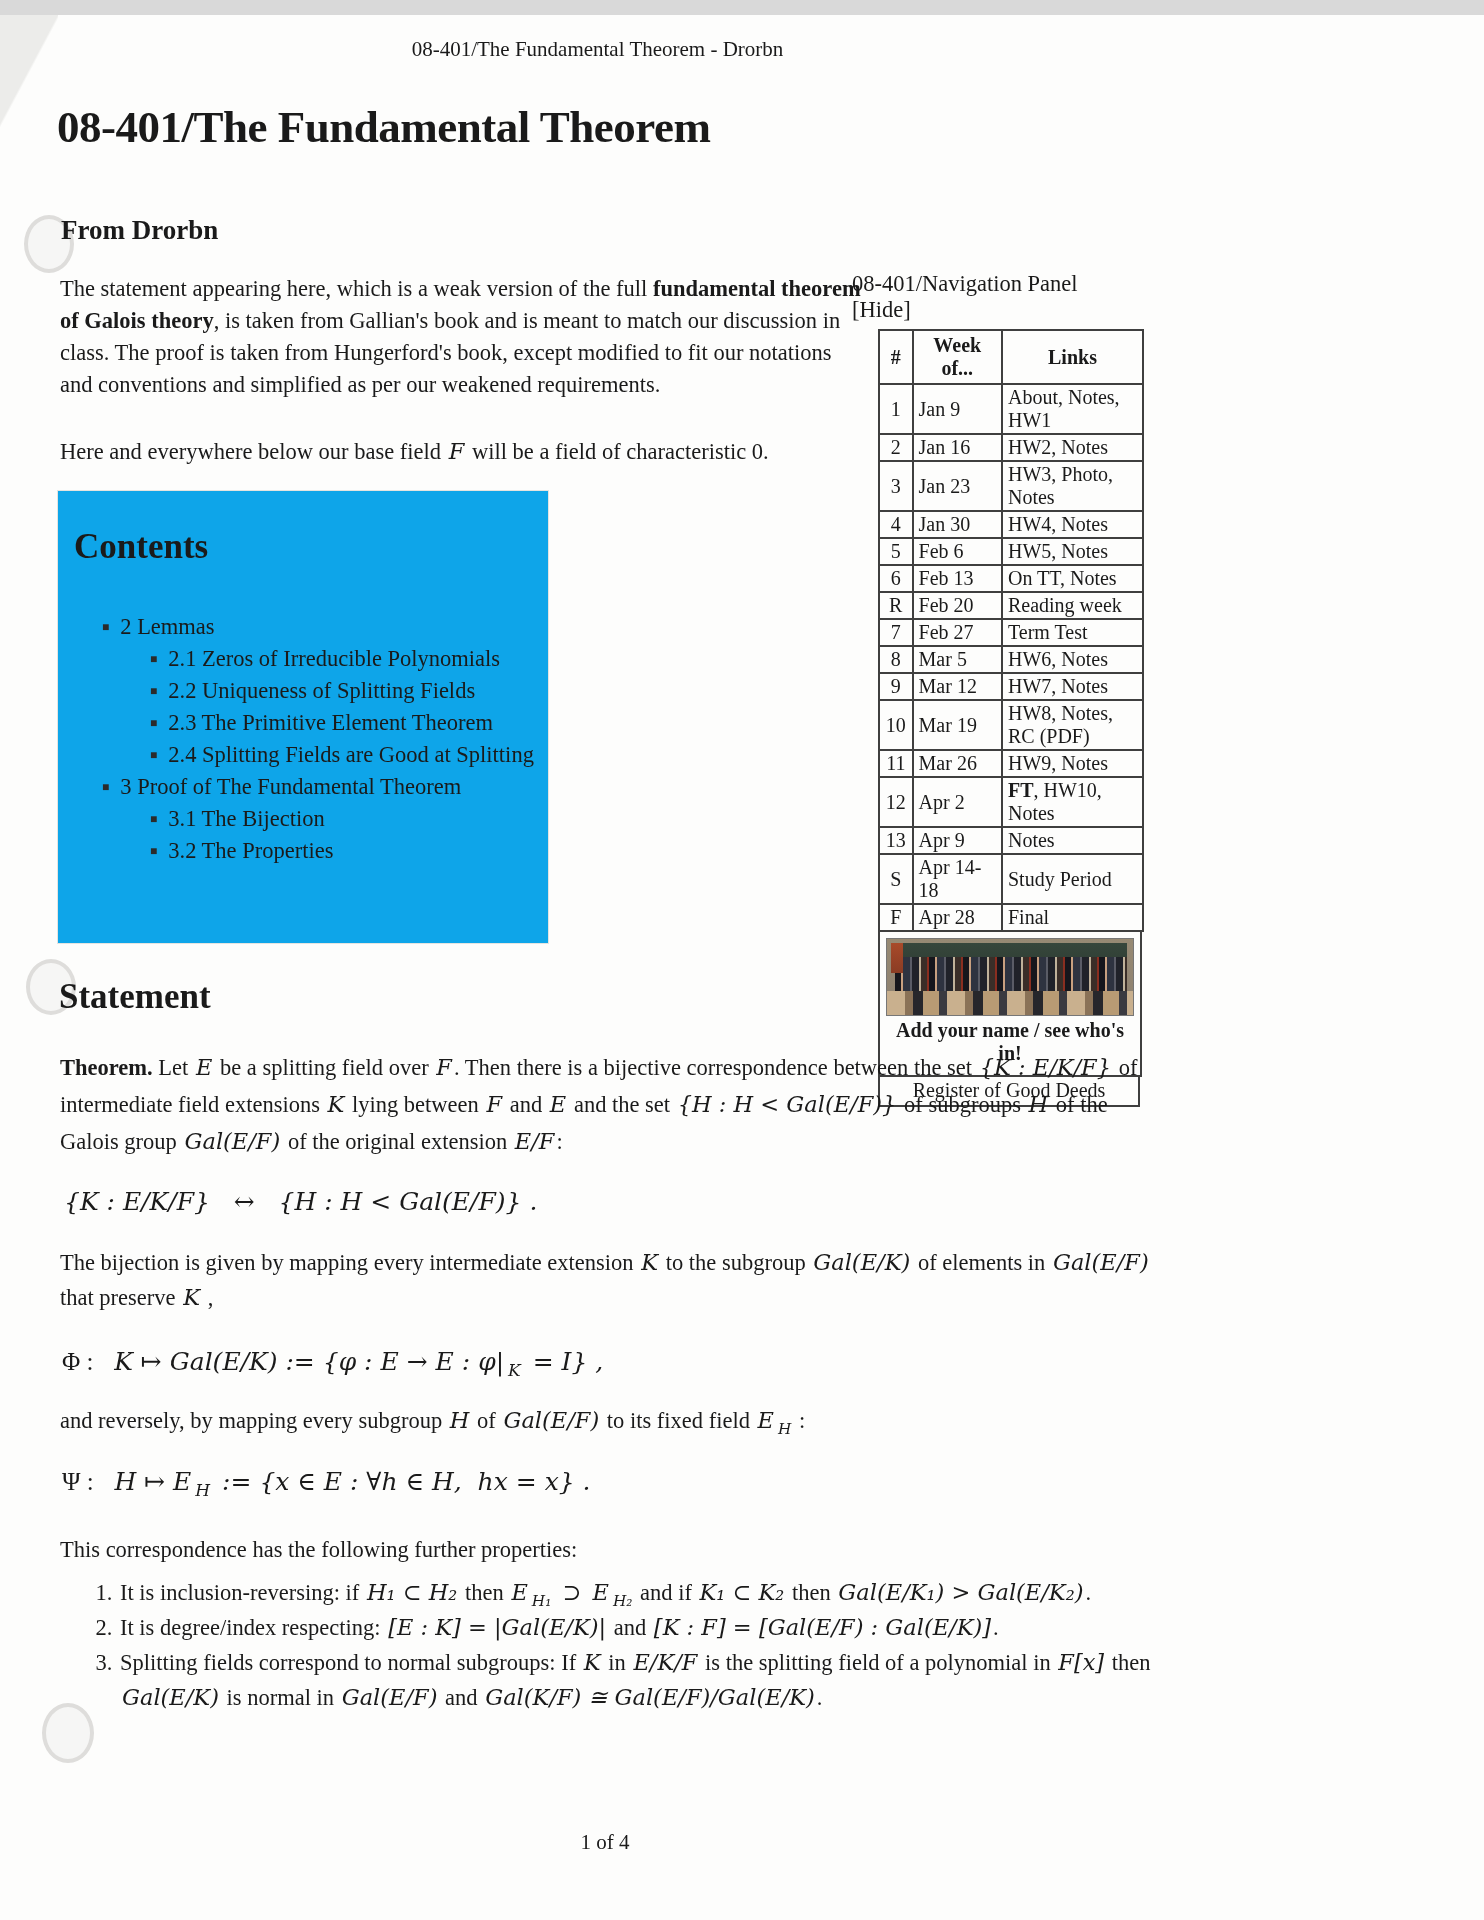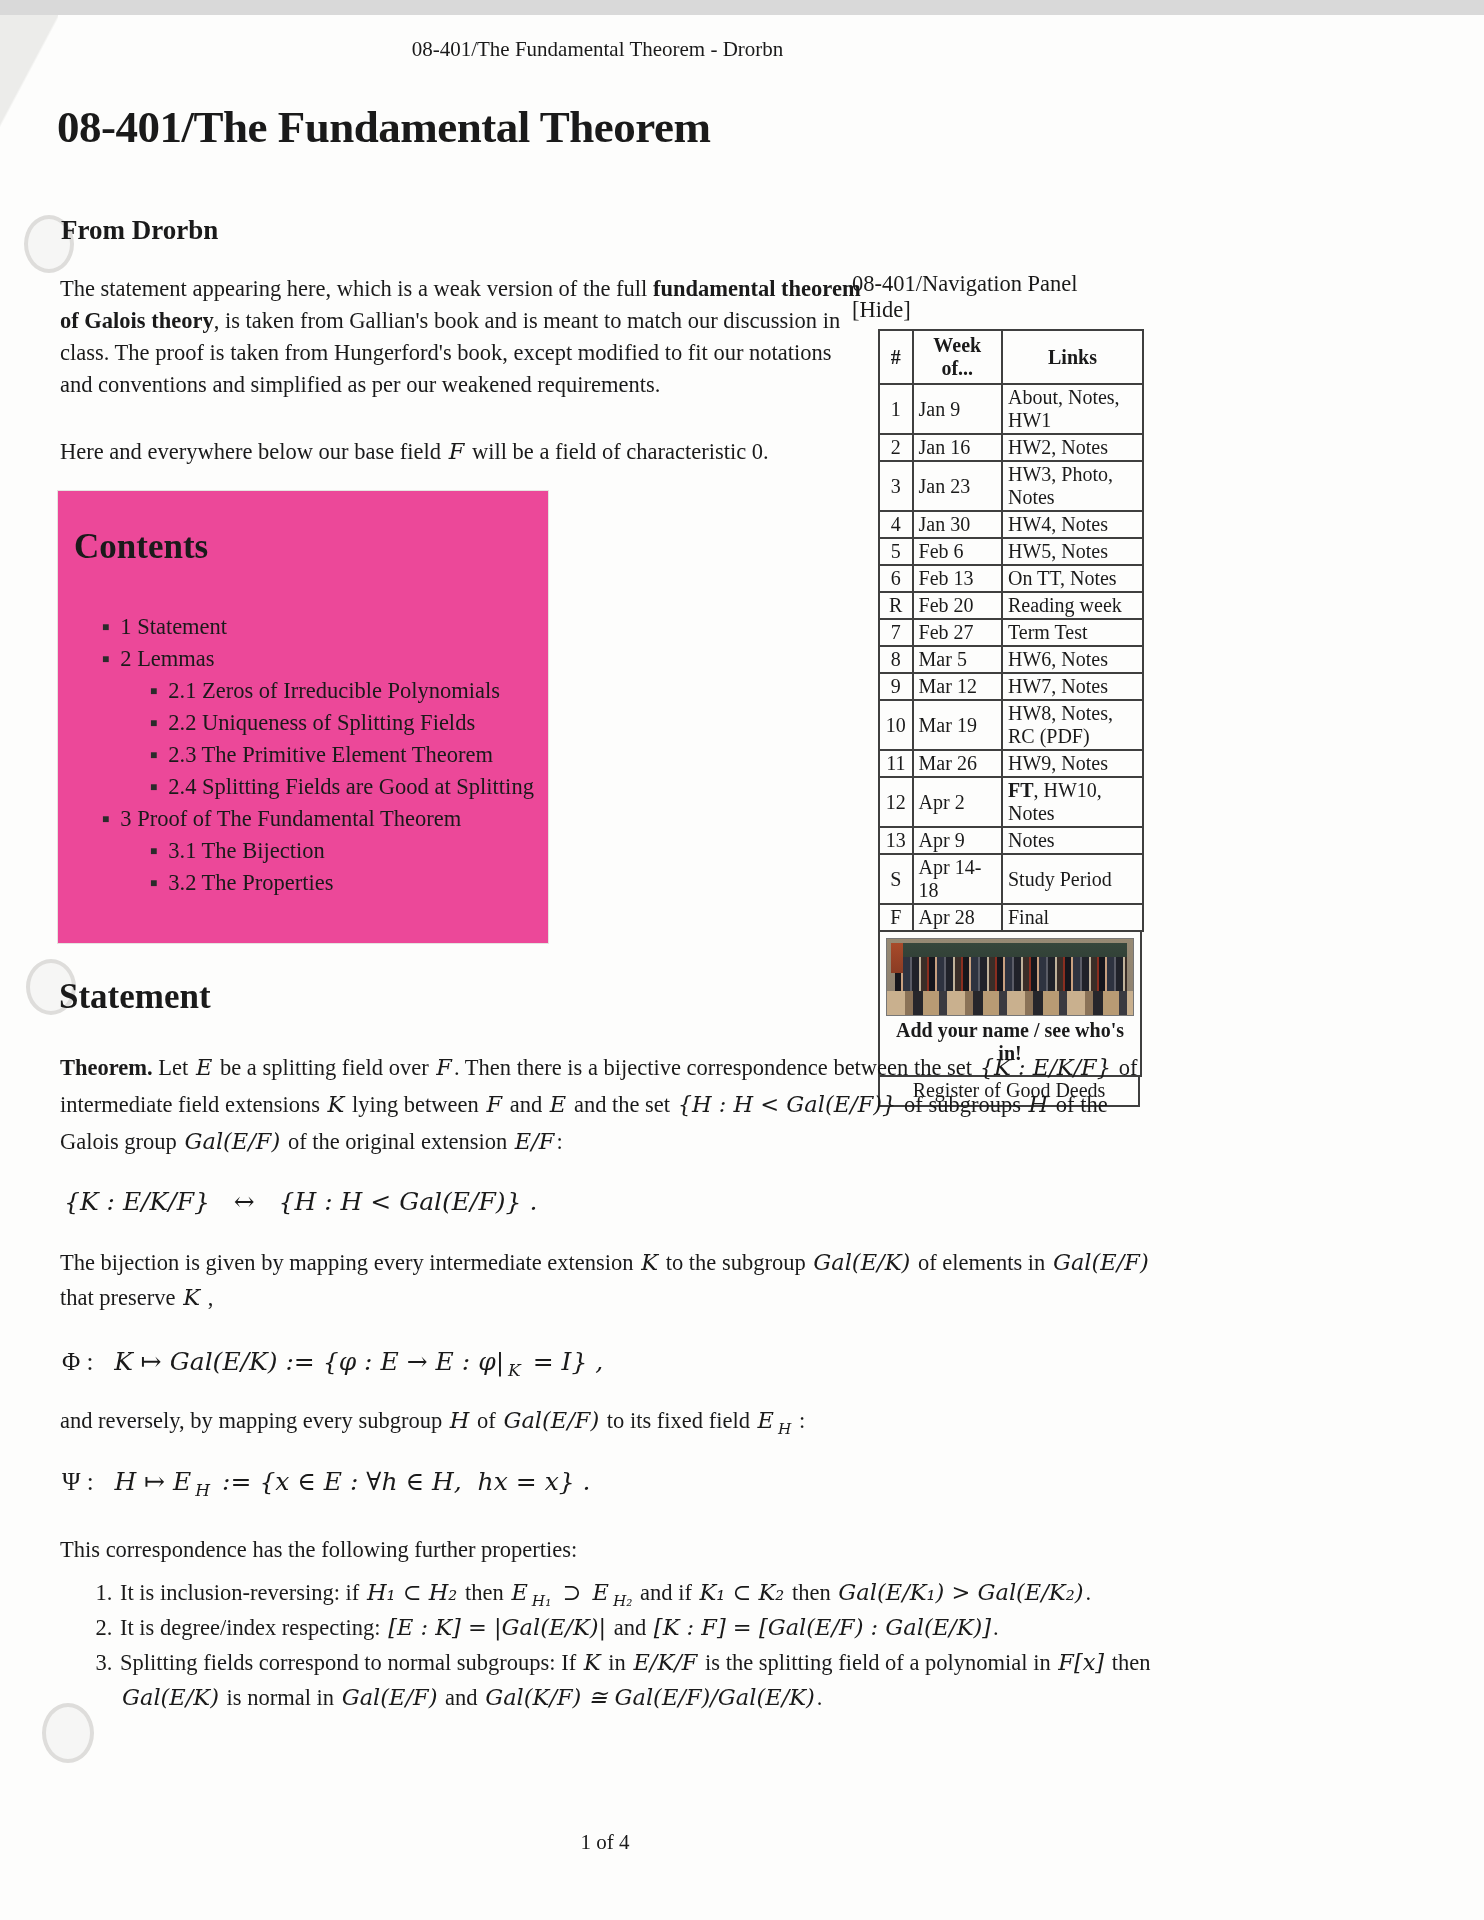--- a/index.html
+++ b/index.html
@@ -13,21 +13,21 @@
   .hole3{left:42px;top:1688px;width:44px;height:52px;}
 
   .print-header{position:absolute;left:0;top:22px;width:1195px;text-align:center;font-size:21px;}
   .page-title{position:absolute;left:57px;top:86px;margin:0;font-size:45px;font-weight:bold;letter-spacing:-0.5px;}
   .from-site{position:absolute;left:61px;top:200px;font-size:27px;font-weight:bold;}
 
   .p{font-size:22.5px;line-height:32px;margin:0;}
   .p1{position:absolute;left:60px;top:258px;width:805px;}
   .p2{position:absolute;left:60px;top:420px;width:805px;}
 
-  .toc{position:absolute;left:57px;top:475px;width:490px;height:452px;background:#ec4899;border:1px solid #e4e4e0;}
+  .toc{position:absolute;left:57px;top:475px;width:490px;height:452px;background:#0ea5e9;border:1px solid #e4e4e0;}
   .toc-heading{margin:36px 0 0 16px;font-size:35px;font-weight:bold;}
   .toc-list{list-style:none;margin:44px 0 0 0;padding:0;font-size:22.5px;line-height:32px;}
   .toc-list li{white-space:nowrap;}
   .lvl1{padding-left:44px;}
   .lvl2{padding-left:92px;}
   .bullet{font-size:12px;vertical-align:3px;margin-right:11px;color:#2b2b2b;}
 
   .navpanel{position:absolute;left:852px;top:256px;width:292px;}
   .nav-titlebar{display:flex;justify-content:space-between;font-size:22.5px;width:292px;flex-direction:column;}
   .nav-table{margin:6px 0 0 26px;border-collapse:collapse;font-size:20px;}
@@ -78,21 +78,20 @@
   <div class="print-header">08-401/The Fundamental Theorem - Drorbn</div>
   <h1 class="page-title">08-401/The Fundamental Theorem</h1>
   <div class="from-site">From Drorbn</div>
 
   <p class="p p1"><span>The statement appearing here, which is a weak version of the full </span><span class="b">fundamental theorem of Galois theory</span><span>, is taken from Gallian's book and is meant to match our discussion in class. The proof is taken from Hungerford's book, except modified to fit our notations and conventions and simplified as per our weakened requirements.</span></p>
   <p class="p p2"><span>Here and everywhere below our base field </span><span class="m">F</span><span> will be a field of characteristic 0.</span></p>
 
   <div class="toc">
     <div class="toc-heading">Contents</div>
     <ul class="toc-list">
-      <li class="lvl1"><span class="bullet">■</span><span class="toc-label">1 Statement</span></li>
       <li class="lvl1"><span class="bullet">■</span><span class="toc-label">2 Lemmas</span></li>
       <li class="lvl2"><span class="bullet">■</span><span class="toc-label">2.1 Zeros of Irreducible Polynomials</span></li>
       <li class="lvl2"><span class="bullet">■</span><span class="toc-label">2.2 Uniqueness of Splitting Fields</span></li>
       <li class="lvl2"><span class="bullet">■</span><span class="toc-label">2.3 The Primitive Element Theorem</span></li>
       <li class="lvl2"><span class="bullet">■</span><span class="toc-label">2.4 Splitting Fields are Good at Splitting</span></li>
       <li class="lvl1"><span class="bullet">■</span><span class="toc-label">3 Proof of The Fundamental Theorem</span></li>
       <li class="lvl2"><span class="bullet">■</span><span class="toc-label">3.1 The Bijection</span></li>
       <li class="lvl2"><span class="bullet">■</span><span class="toc-label">3.2 The Properties</span></li>
     </ul>
   </div>

